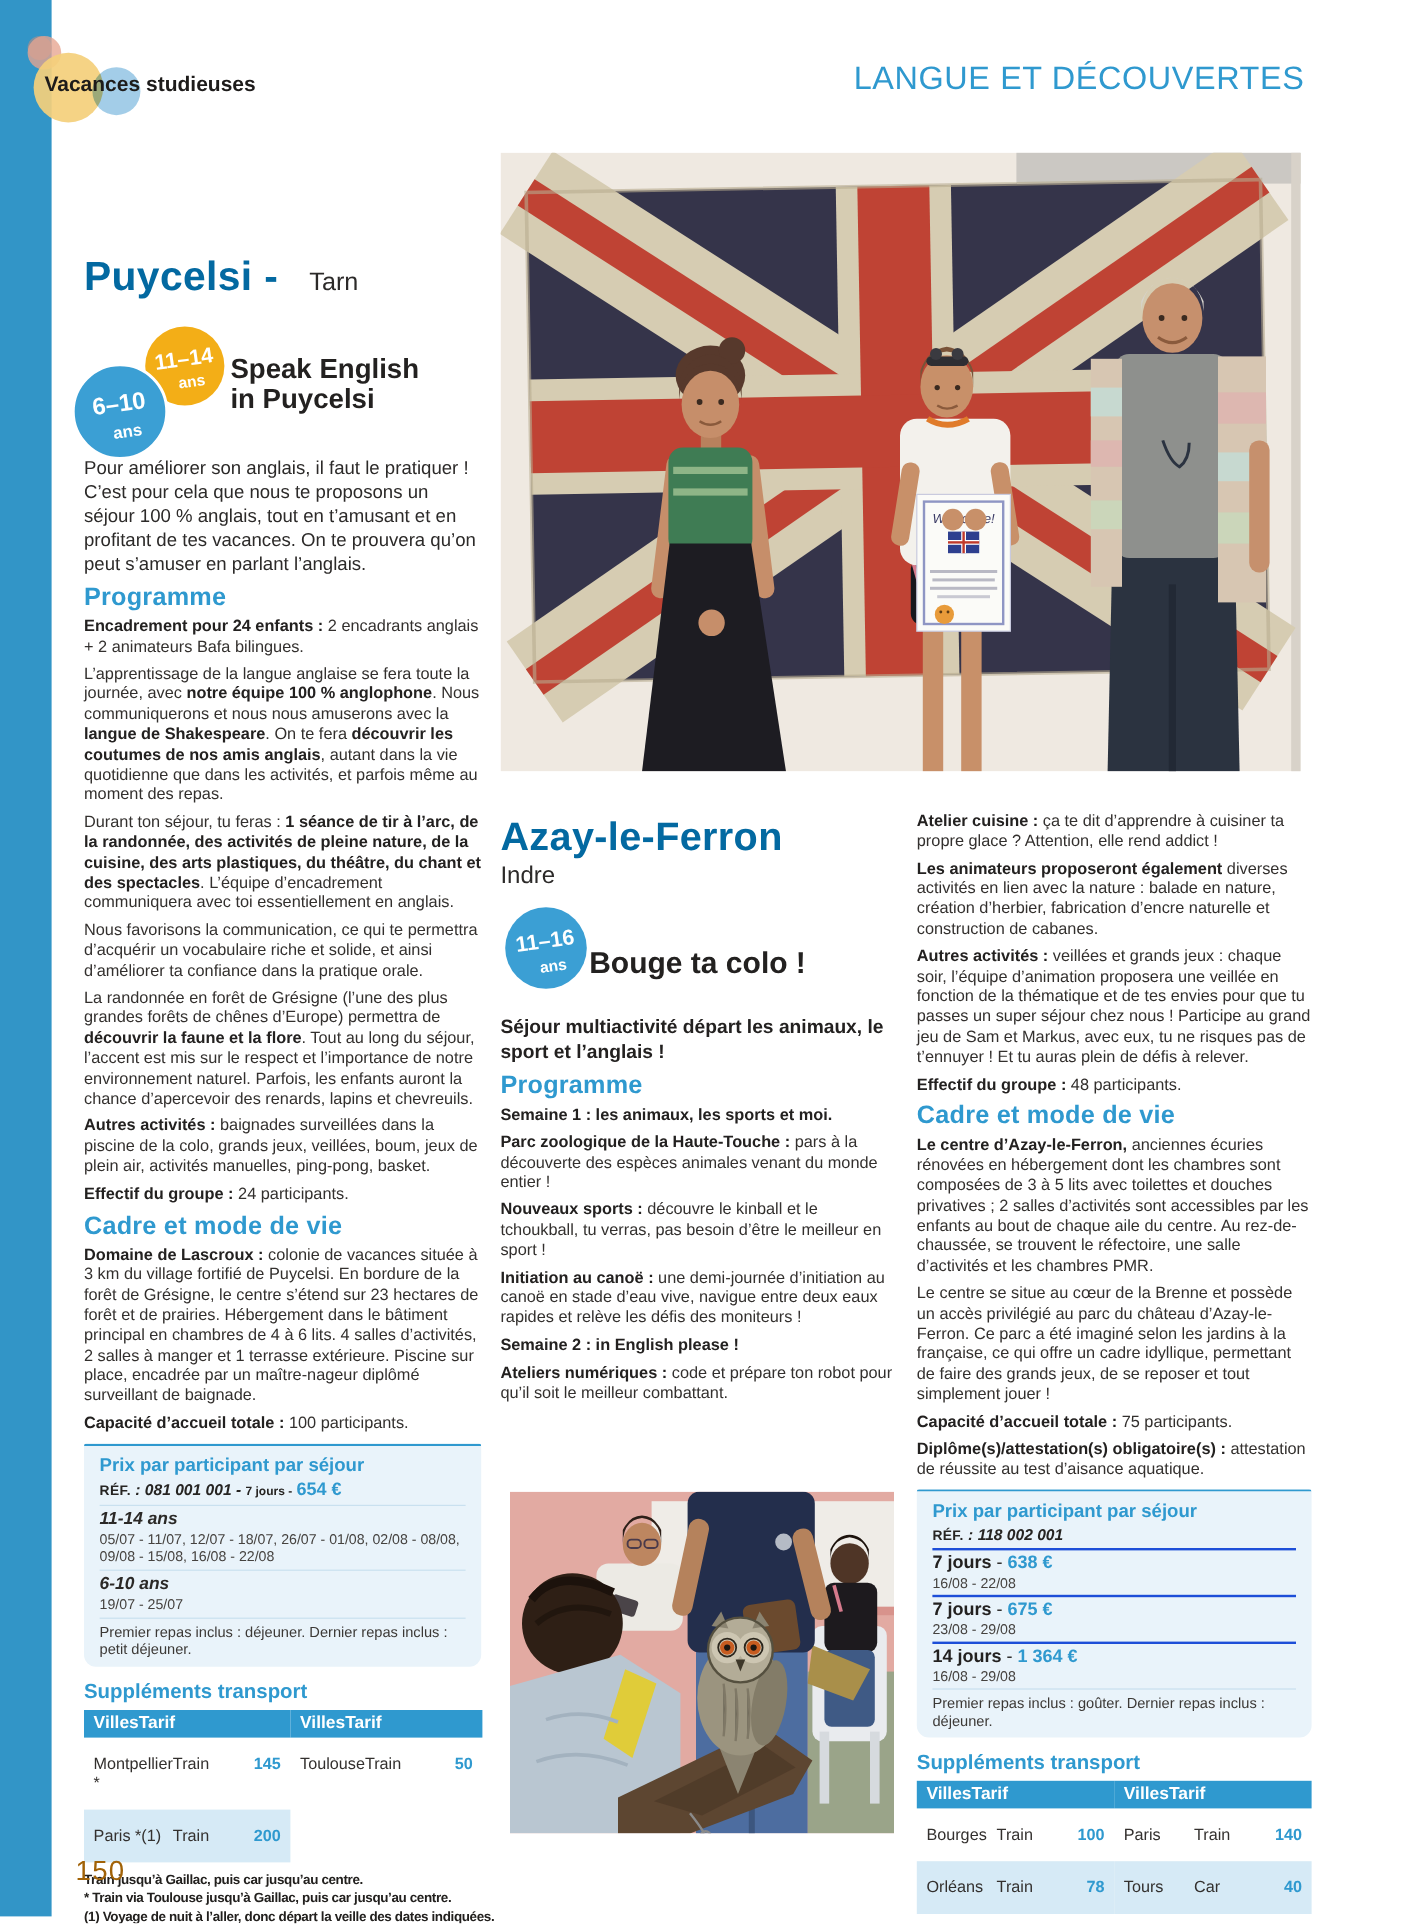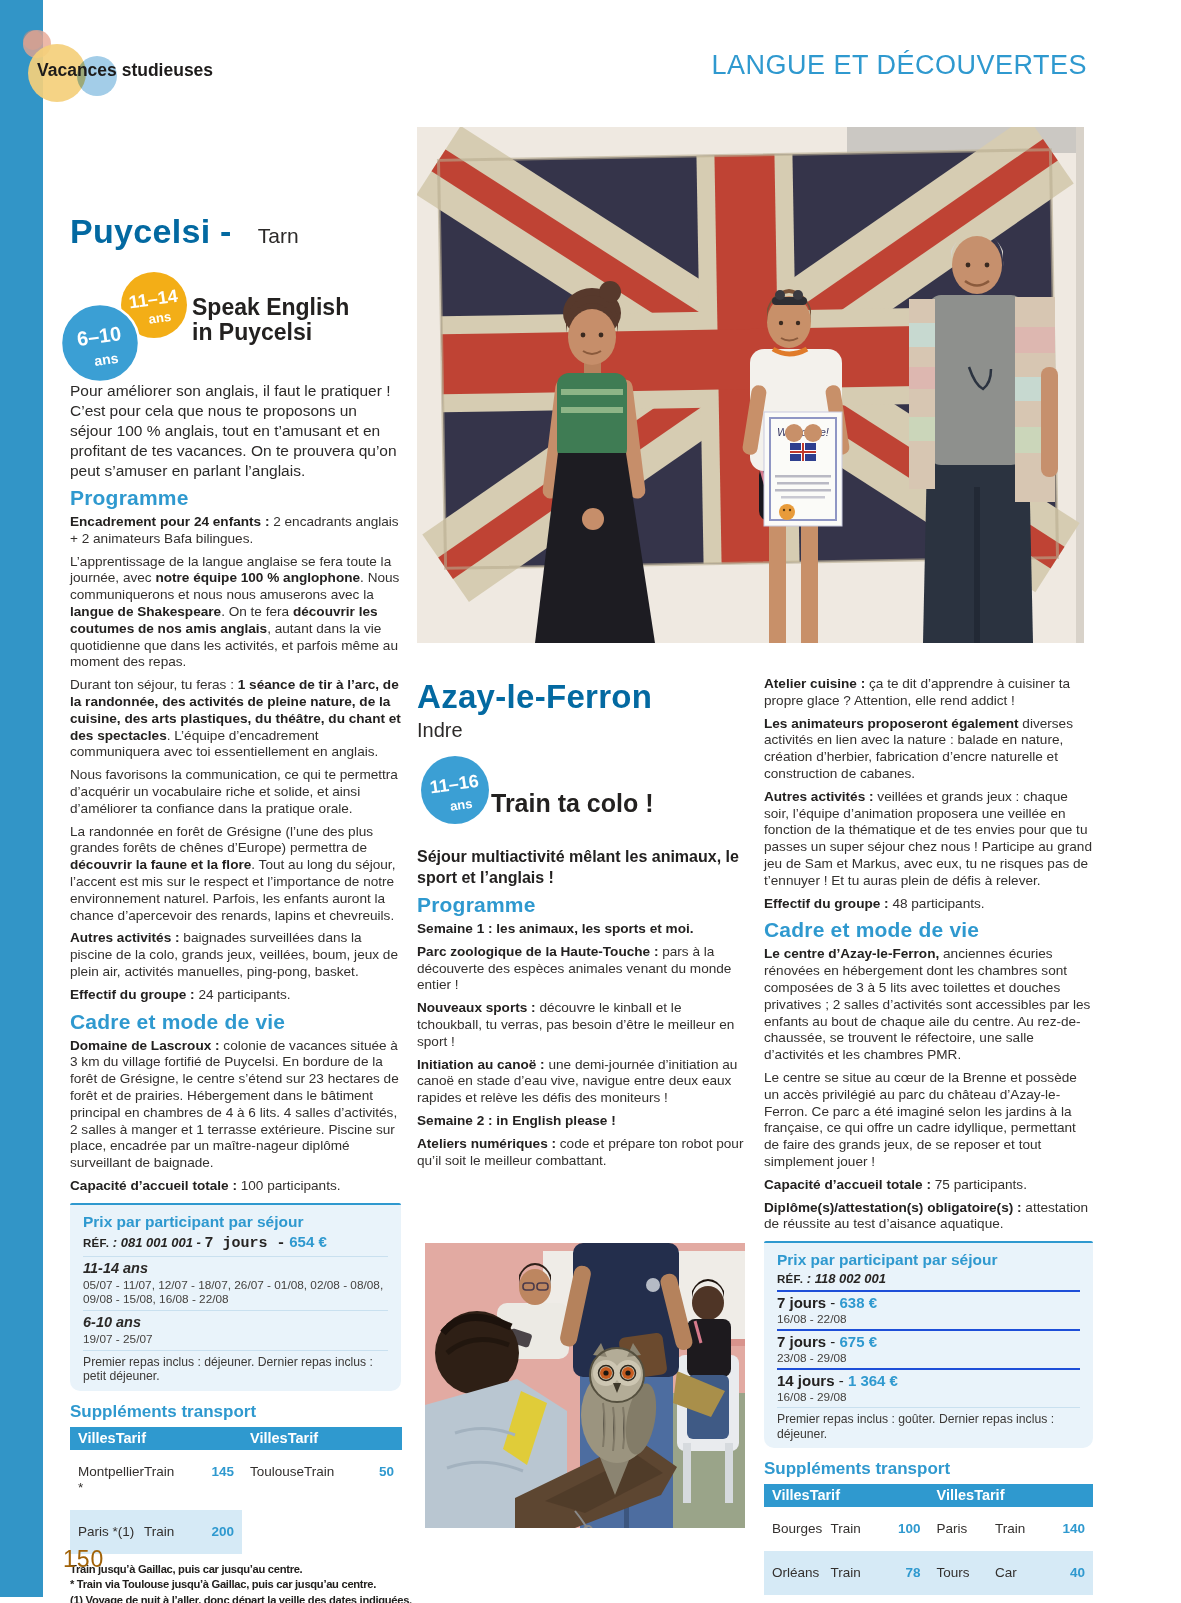--- a/index.html
+++ b/index.html
@@ -39,21 +39,21 @@
   .sec-h{font-size:21px;line-height:24px;font-weight:700;color:#2f99cf;margin:5px 0 4px;letter-spacing:.2px;}
   .bp{font-size:13.6px;line-height:16.8px;margin:0 0 6px;color:#33302e;}
   .bp b{font-weight:700;color:#232120;}
   
   .price-box{background:#e9f3fa;border-top:2px solid #2f99cf;border-radius:2px 2px 10px 10px;
              padding:8px 13px 7px;margin-top:8px;}
   .pb-h{color:#2f99cf;font-weight:700;font-size:15.5px;line-height:17px;margin:0 0 3px;}
   .ref-line{font-size:13px;margin-bottom:4px;color:#262422;}
   .ref-label{font-weight:800;font-size:11.5px;letter-spacing:.3px;}
   .ref-num{font-style:italic;font-weight:600;}
-  .ref-dur{font-weight:700;font-size:15px;font-family:Liberation Mono, monospace;}
+  .ref-dur{font-weight:700;font-size:10px;}
   .price{color:#2f99cf;font-weight:700;font-size:15px;}
   .pgroup{border-top:1px solid #c9e0ef;padding:3px 0 4px;}
   .pgroup-age{font-weight:700;font-style:italic;font-size:14.5px;line-height:16px;color:#2b2927;}
   .pgroup-dates{font-size:11.8px;line-height:14px;margin-top:2px;color:#45423f;}
   .offer{border-top:2px solid #1d4ed8;padding:2px 0 3px;}
   .offer-line{font-size:15px;line-height:17px;color:#232120;}
   .offer-line b{font-weight:700;}
   .offer-dates{font-size:11.8px;line-height:14px;margin-top:1px;color:#45423f;}
   .pb-meals{border-top:1px solid #c9e0ef;padding-top:4px;font-size:12.2px;line-height:14.5px;color:#3c3936;}
   
@@ -294,23 +294,23 @@
     <div class="place-row">
       <span class="place place-mid">Azay-le-Ferron</span>
     </div>
     <div class="region-block">Indre</div>
     <div class="badge-area-mid">
       <svg class="badge-svg-mid" width="100" height="92" viewBox="0 0 100 92">
         <circle cx="44" cy="42" r="34" fill="#3b9fd4"></circle>
         <text x="44" y="42" text-anchor="middle" class="badge-range" font-size="18" transform="rotate(-8 44 42)">11–16</text>
         <text x="48" y="62" text-anchor="middle" class="badge-range" font-size="13" transform="rotate(-8 44 42)">ans</text>
       </svg>
-      <h2 class="subtitle-mid">Train ta colo !</h2>
-    </div>
-    <p class="lead-azay">Séjour multiactivité mêlant les animaux, le sport et l’anglais !</p>
+      <h2 class="subtitle-mid">Bouge ta colo !</h2>
+    </div>
+    <p class="lead-azay">Séjour multiactivité départ les animaux, le sport et l’anglais !</p>
     <h3 class="sec-h">Programme</h3>
     <div>
         <p class="bp"><b>Semaine 1 : les animaux, les sports et moi.</b></p>
         <p class="bp"><b>Parc zoologique de la Haute-Touche : </b>pars à la découverte des espèces animales venant du monde entier !</p>
         <p class="bp"><b>Nouveaux sports : </b>découvre le kinball et le tchoukball, tu verras, pas besoin d’être le meilleur en sport !</p>
         <p class="bp"><b>Initiation au canoë : </b>une demi-journée d’initiation au canoë en stade d’eau vive, navigue entre deux eaux rapides et relève les défis des moniteurs !</p>
         <p class="bp"><b>Semaine 2 : in English please !</b></p>
         <p class="bp"><b>Ateliers numériques : </b>code et prépare ton robot pour qu’il soit le meilleur combattant.</p>
       </div>
   </section>

